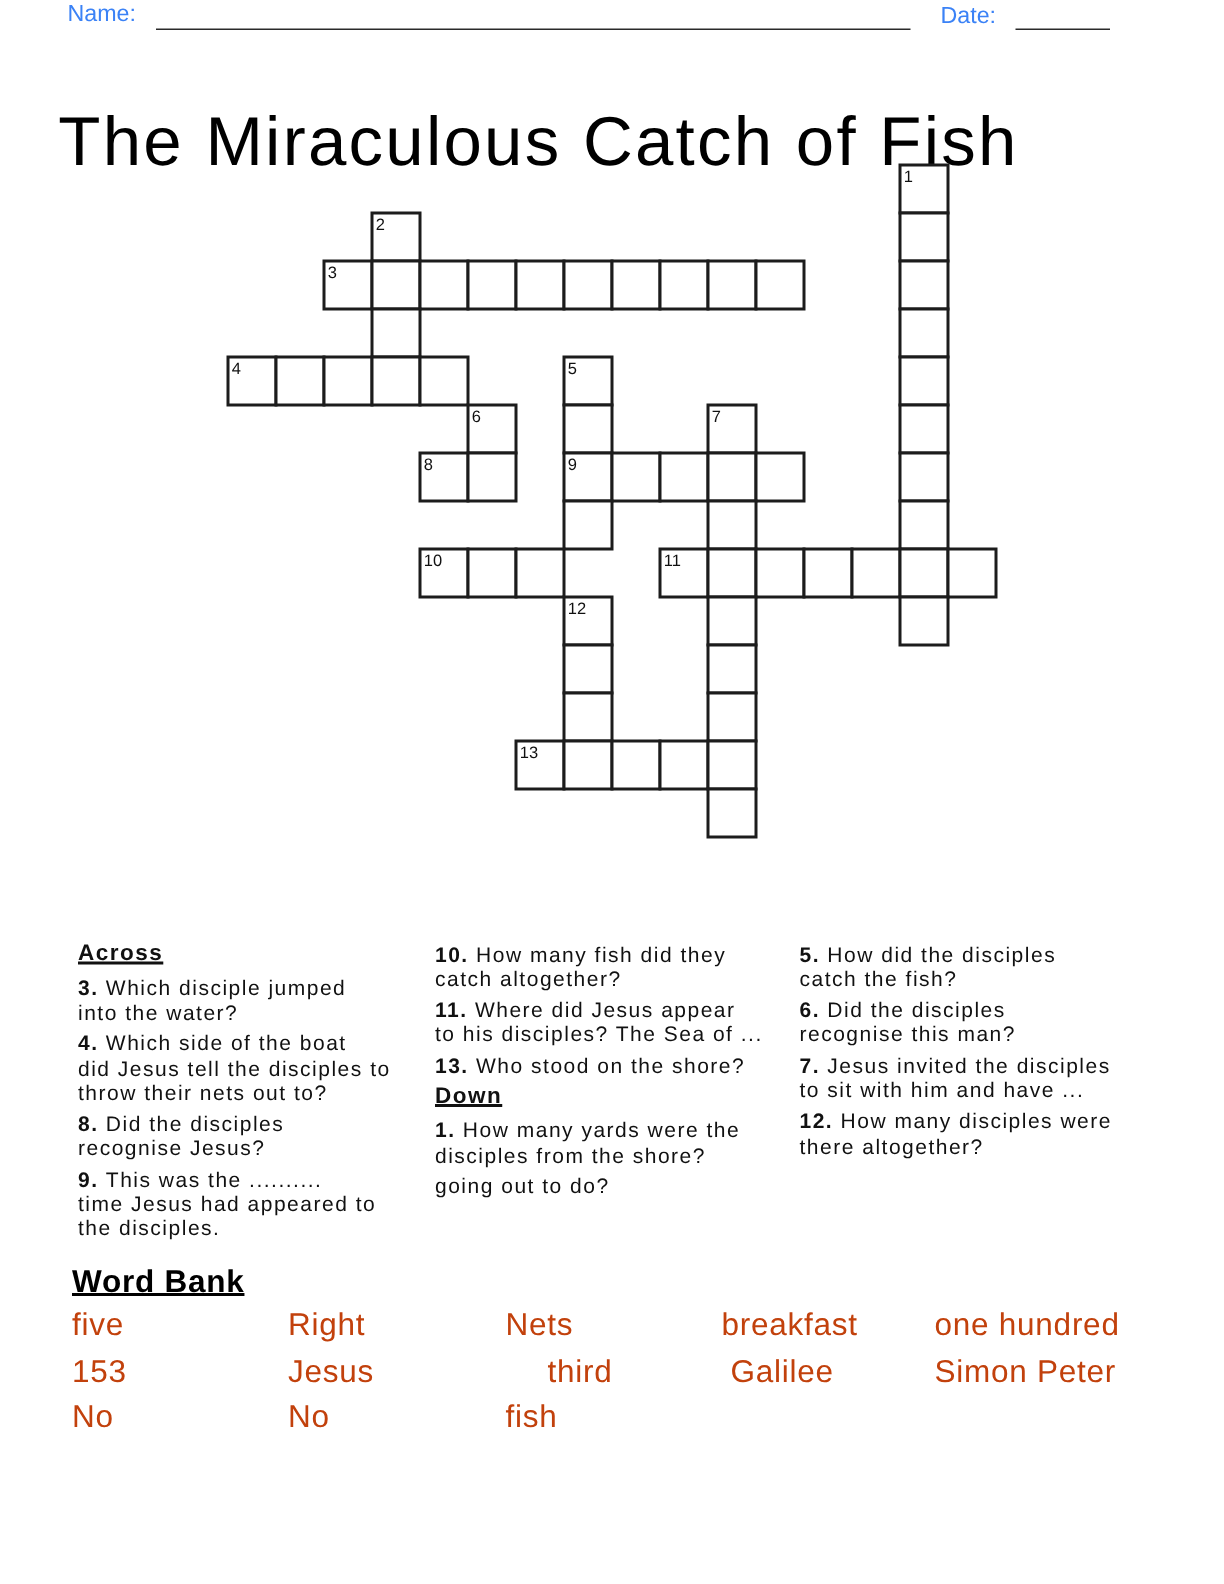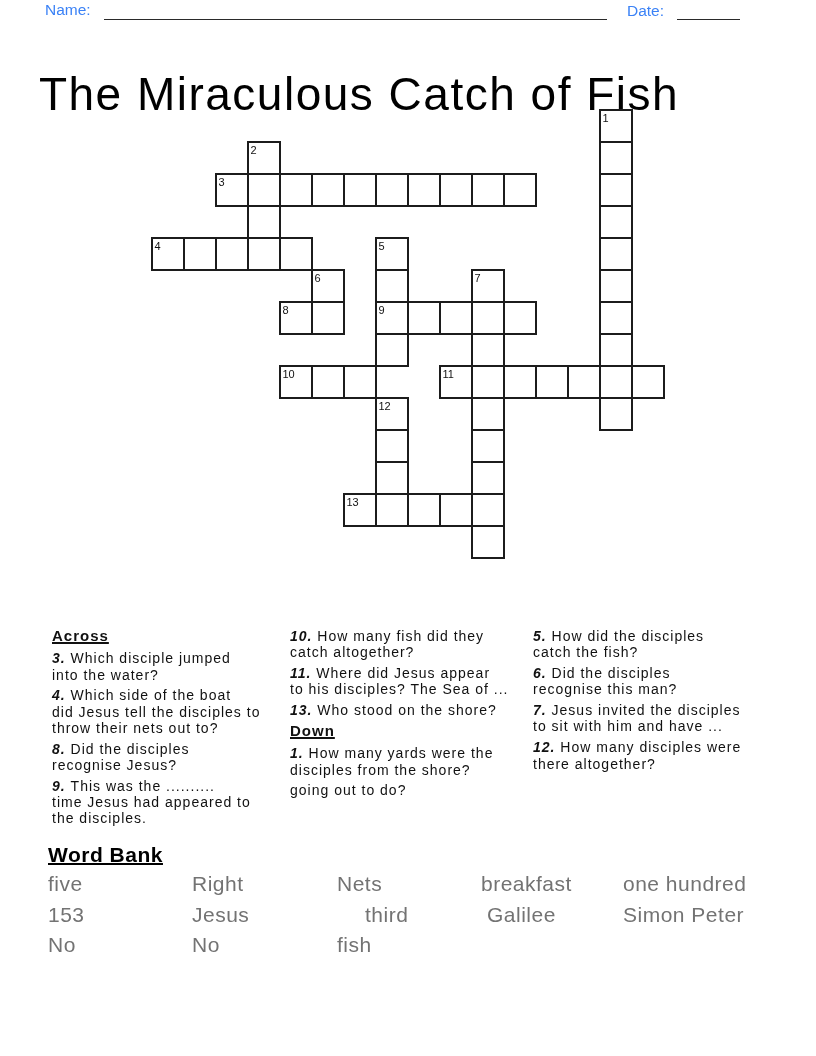--- a/index.html
+++ b/index.html
@@ -26,27 +26,27 @@
   .clue-col{position:absolute;top:628px;width:242px;}
   #clue-col-0{left:52px;}
   #clue-col-1{left:290px;}
   #clue-col-2{left:533px;}
   .clue-heading{
     font-size:15px;font-weight:bold;text-decoration:underline;
     text-decoration-thickness:1.5px;line-height:16.3px;margin:0 0 6px 0;letter-spacing:1px;
   }
   .clue{margin:0 0 4.5px 0;font-size:14px;line-height:16.3px;letter-spacing:1px;}
   .clue .l{white-space:nowrap;}
-  .cnum{font-weight:bold;font-style:italic;}
+  .cnum{font-weight:bold;}
   #wordbank-heading{
     position:absolute;left:48px;top:843px;font-size:21px;font-weight:bold;
     text-decoration:underline;text-decoration-thickness:2px;letter-spacing:0.5px;color:#000;
   }
   #wordbank{position:absolute;left:48px;top:868px;width:740px;height:110px;}
-  .wb-word{position:absolute;font-size:21px;line-height:32px;letter-spacing:0.5px;color:#737373;white-space:nowrap;}
+  .wb-word{position:absolute;font-size:21px;line-height:32px;letter-spacing:0.5px;color:#c2410c;white-space:nowrap;}
 </style>
 </head>
 <body>
 
 <div class="page">
 
   <span class="hdr-label" id="name-label">Name:</span>
   <div class="hline" id="name-line"></div>
 
   <span class="hdr-label" id="date-label">Date:</span>

